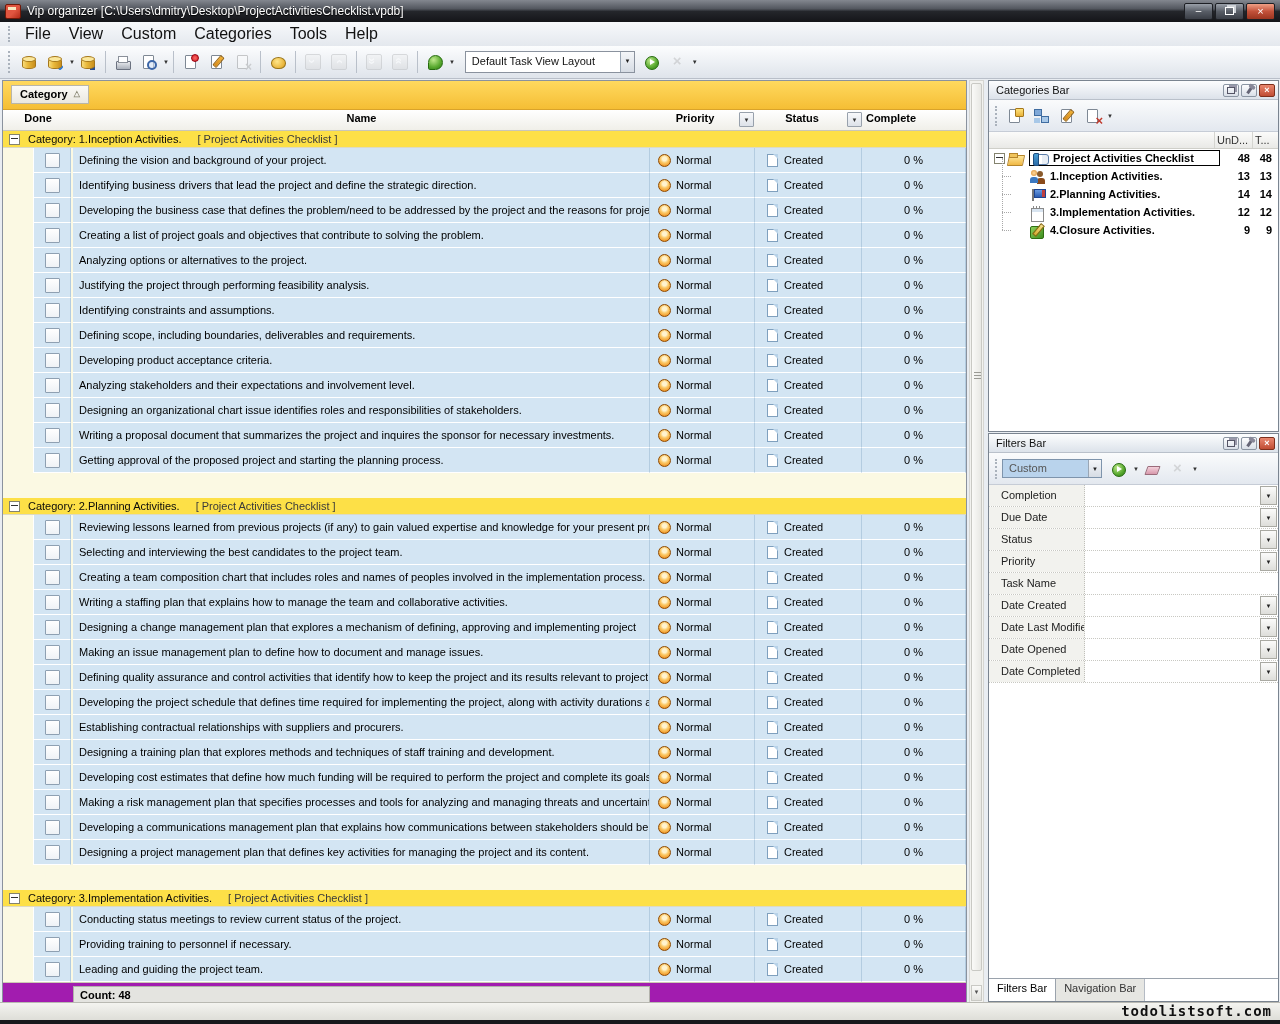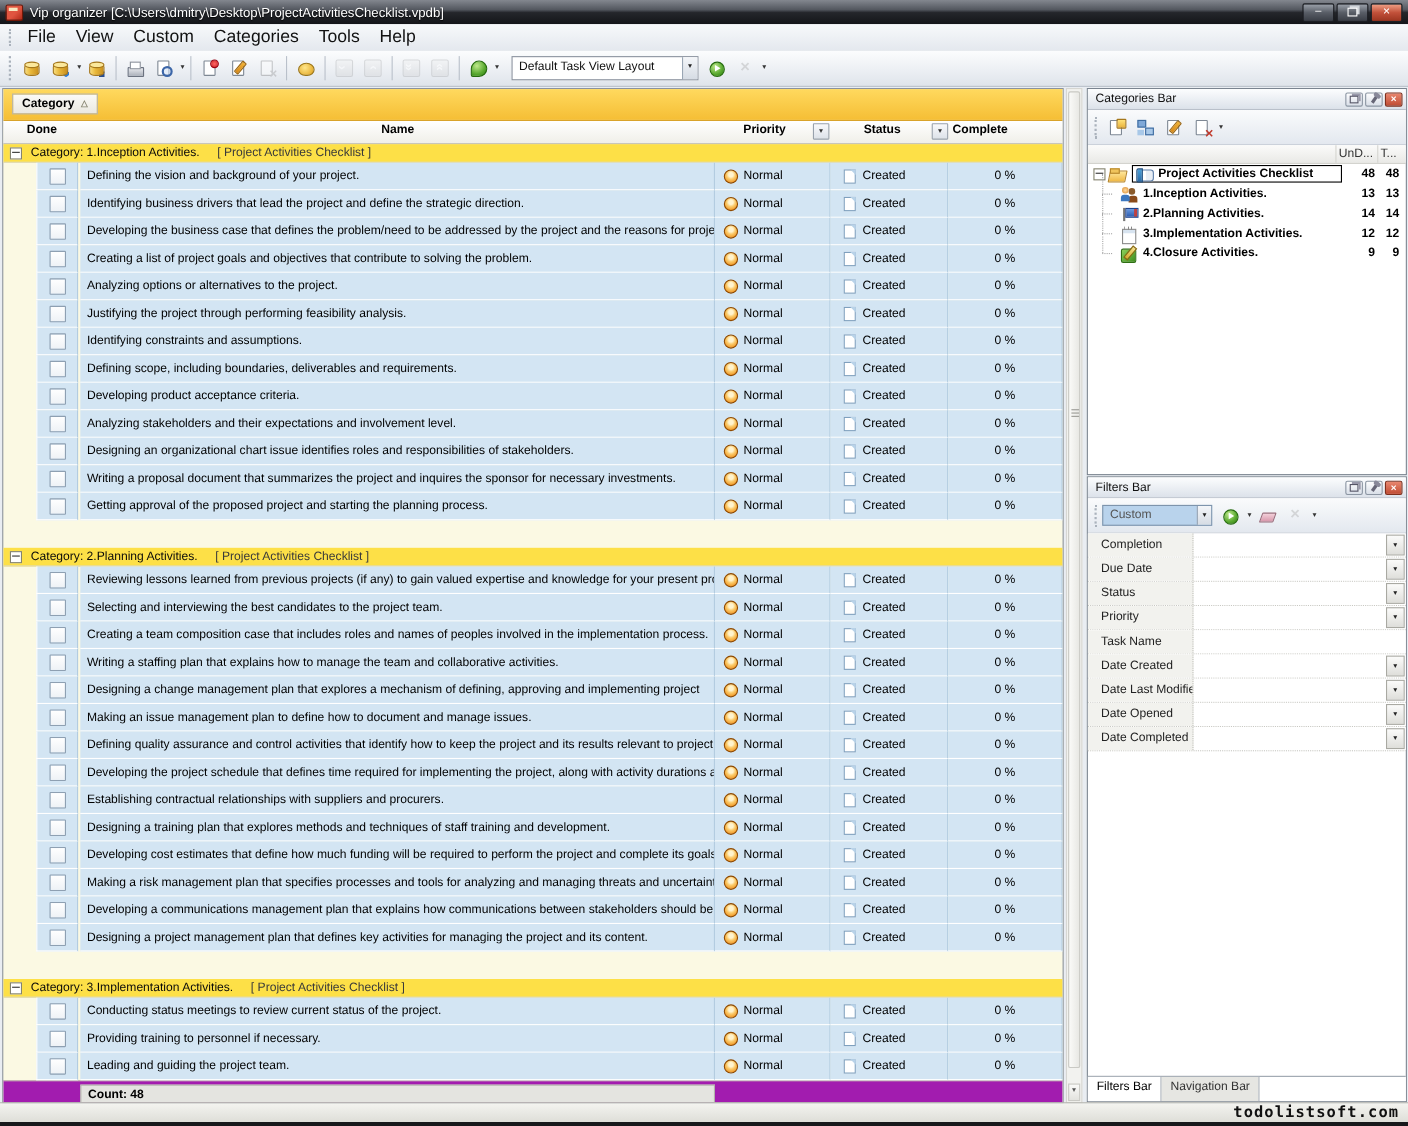--- a/index.html
+++ b/index.html
@@ -168,21 +168,21 @@
     display:flex;align-items:center;padding-left:6px;}
   .ptoolbar::before{content:'';border-left:2px dotted #aab2bc;height:20px;margin-right:5px;}
 
   
   .treehdr{height:16px;background:linear-gradient(#fbfbfa,#e9e9e6);border-bottom:1px solid #cfcfc9;
     display:flex;justify-content:flex-end;color:#333;}
   .th{border-left:1px solid #d5d5d0;padding:2px 4px 0 2px;box-sizing:border-box;}
   .th1{width:38px;} .th2{width:26px;}
   .titem{height:18px;display:flex;align-items:center;position:relative;}
   .titem .expbox{margin:0 3px 0 5px;}
-  .titem.child{padding-left:27px;}
+  .titem.child{padding-left:38px;}
   .titem.child::before{content:'';position:absolute;left:13px;top:-9px;bottom:9px;border-left:1px dotted #a8a8a8;}
   .titem.child::after{content:'';position:absolute;left:13px;top:9px;width:9px;border-top:1px dotted #a8a8a8;}
   .tico{width:17px;height:15px;position:relative;display:inline-block;flex:none;margin-right:4px;}
   .twrap{display:flex;align-items:center;flex:1;min-width:0;height:16px;box-sizing:border-box;padding:0 2px;}
   .titem.sel .twrap{border:1px solid #000;background:#fff;}
   .tlabel{font-weight:bold;white-space:nowrap;overflow:hidden;color:#000;}
   .tcnt{width:30px;text-align:right;font-weight:bold;flex:none;}
   .tcnt.c2{width:22px;padding-right:6px;}
   .ti-folder-open-icon::before{content:'';position:absolute;left:0;top:4px;width:14px;height:9px;
     background:linear-gradient(#ffe79a,#f0b844);border:1px solid #b5852b;border-radius:1px;transform:skewX(-12deg);}
@@ -636,21 +636,21 @@
           </span>
           <span class="cell c-comp">
             <span class="cv">0 %</span>
           </span>
         </div>
         <div class="trow">
           <span class="cell c-done">
             <span class="checkbox"></span>
           </span>
           <span class="cell c-name">
-            <span class="nm">Creating a team composition case that includes roles and names of peoples involved in the implementation process.</span>
+            <span class="nm">Creating a team composition chart that includes roles and names of peoples involved in the implementation process.</span>
           </span>
           <span class="cell c-pri">
             <span class="pri-orb"></span>
             <span class="pv">Normal</span>
           </span>
           <span class="cell c-status">
             <span class="page-ic"></span>
             <span class="sv">Created</span>
           </span>
           <span class="cell c-comp">

